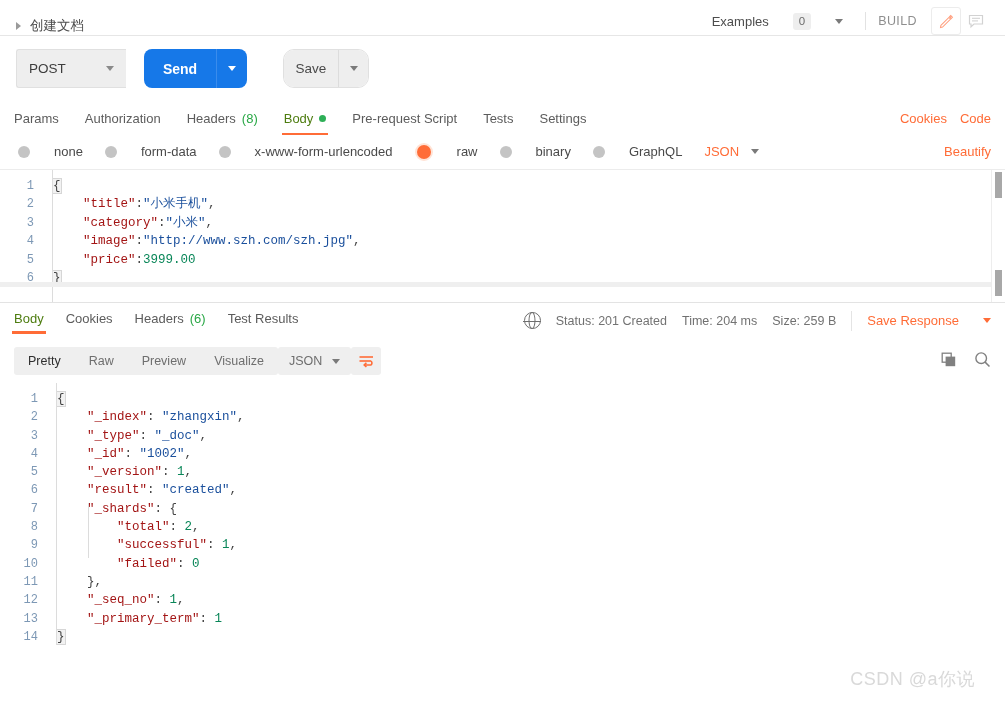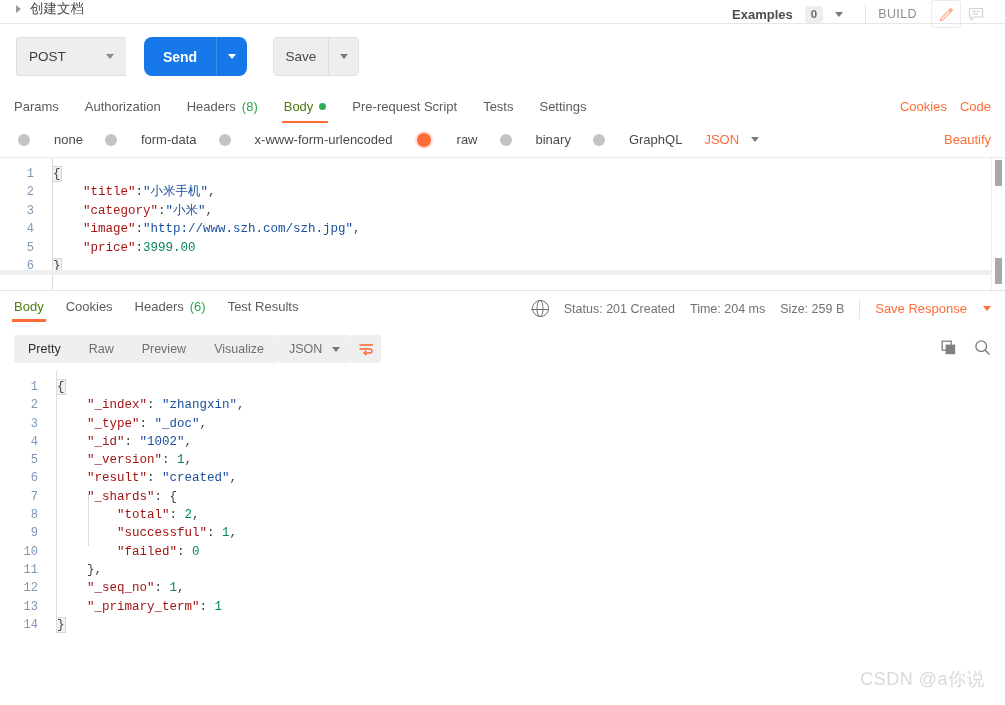--- a/index.html
+++ b/index.html
@@ -12,24 +12,24 @@
     background: #ffffff;
     font-family: "Liberation Sans", sans-serif;
     font-size: 13px;
     color: #3c3c3c;
     overflow: hidden;
     position: relative;
   }
 
   
   .topbar {
-    height: 24px;
+    height: 36px;
     border-bottom: 1px solid #e6e6e6;
     display: flex;
-    align-items: flex-start;
+    align-items: flex-end;
     padding: 0 14px 0 16px;
     box-sizing: border-box;
     background: #fff;
   }
   .crumb {
     display: flex;
     align-items: center;
     gap: 9px;
     font-size: 13.5px;
     color: #4d4d4d;
@@ -42,25 +42,24 @@
   }
   .topbar-right {
     margin-left: auto;
     display: flex;
     align-items: center;
     gap: 0px;
   }
   .examples-wrap {
     display: flex;
     align-items: center;
-    gap: 12px;
+    gap: 24px;
     color: #4d4d4d;
     font-size: 13px;
     padding-right: 10px;
-    font-weight: bold;
   }
   .count-badge {
     background: #eeeeee;
     color: #6b6b6b;
     border-radius: 3px;
     font-size: 11.5px;
     padding: 1px 6px;
     line-height: 15px;
   }
   .caret-down {
@@ -152,23 +151,23 @@
     width: 30px;
     display: flex;
     align-items: center;
     justify-content: center;
     border-left: 1px solid #3a8cec;
   }
   .send-split .caret-down { border-top-color: #ffffff; }
   .save-group {
     display: flex;
     height: 39px;
-    border-radius: 4px;
+    border-radius: 11px;
     overflow: hidden;
-    margin-left: 16px;
+    margin-left: 26px;
     border: 1px solid #e0e0e0;
     box-sizing: border-box;
   }
   .save-btn {
     background: #eeeeee;
     color: #4a4a4a;
     font-size: 13.5px;
     display: flex;
     align-items: center;
     justify-content: center;
@@ -448,21 +447,21 @@
   .resp-editor {
     height: 270px;
     overflow: hidden;
     position: relative;
   }
   .resp-editor .gutter { width: 48px; color: #7d98b5; }
   .resp-editor .crow { height: 18.3px; line-height: 18.3px; }
 
   .watermark {
     position: absolute;
-    right: 20px;
+    right: 30px;
     bottom: 14px;
     color: #d9d9d9;
     font-size: 18px;
     letter-spacing: .5px;
     pointer-events: none;
   }
 </style>
 </head>
 <body>
 
@@ -633,21 +632,21 @@
     </span>
     <span>
       <span>Time:</span>
       <span class="stat-val">204 ms</span>
     </span>
     <span>
       <span>Size:</span>
       <span class="stat-val">259 B</span>
     </span>
     <span class="sep-line"></span>
-    <span style="display:flex;align-items:center;gap:16px;">
+    <span style="display:flex;align-items:center;gap:24px;">
       <span class="link-orange">Save Response</span>
       <span class="caret-down" style="border-top-color:#ff6c37;"></span>
     </span>
   </div>
 </div>
 
 <div class="viewbar">
   <div class="segmented">
     <div class="seg active">Pretty</div>
     <div class="seg">Raw</div>

